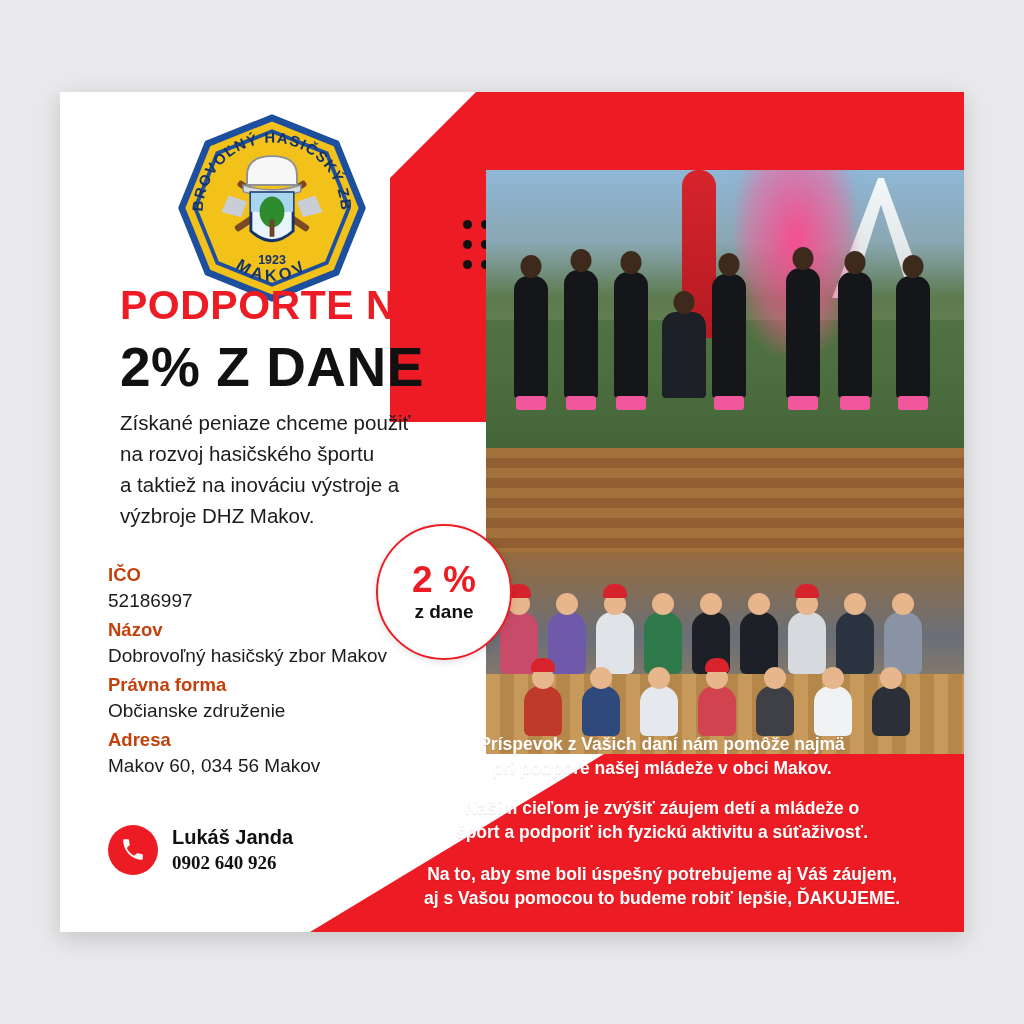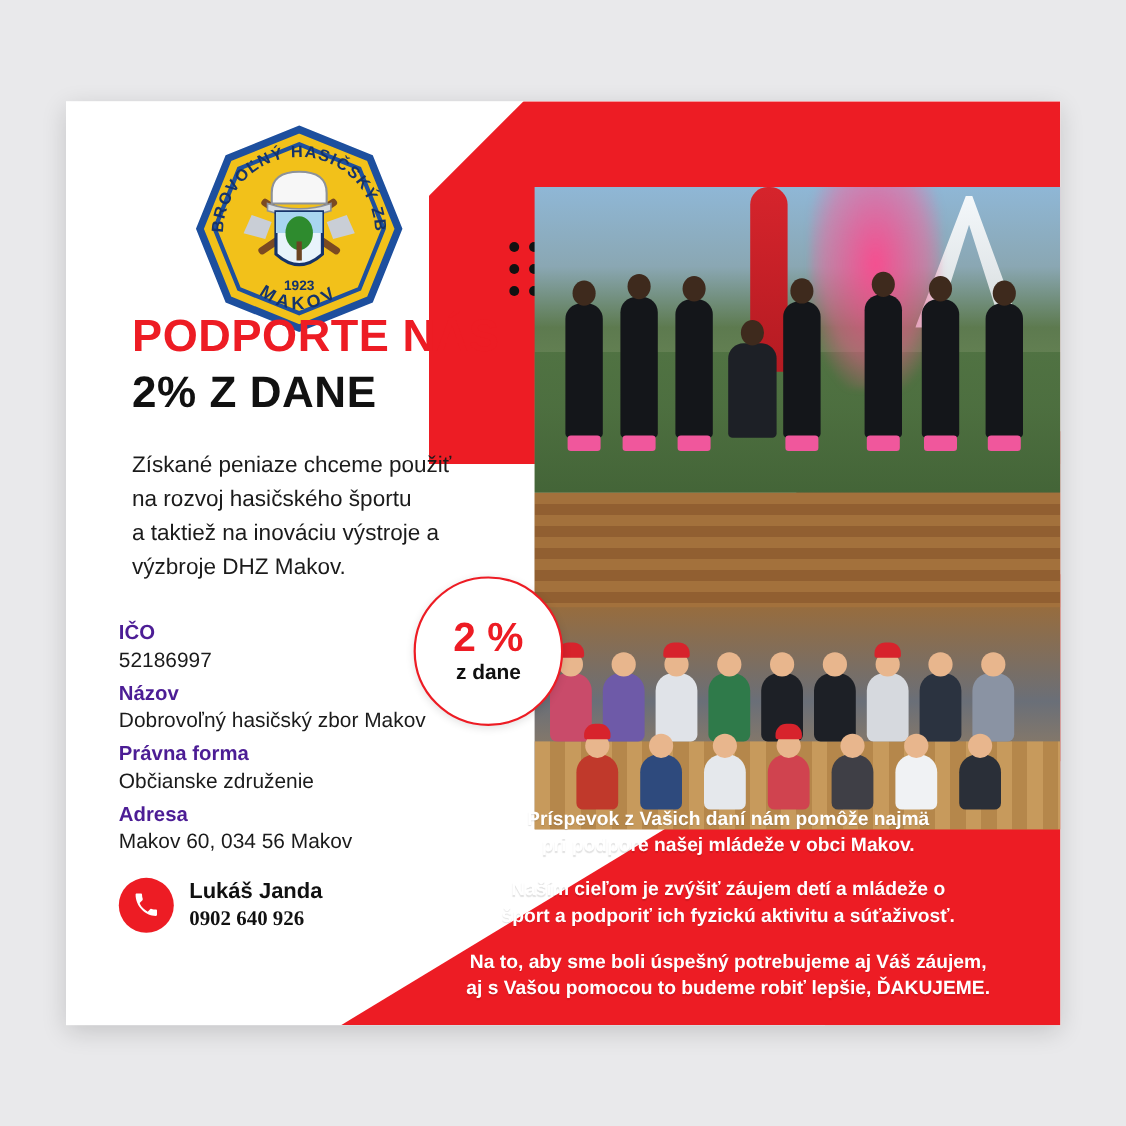--- a/index.html
+++ b/index.html
@@ -231,21 +231,21 @@
     top: 190px;
     font-size: 41px;
     font-weight: bold;
     color: #ed1c24;
     letter-spacing: .5px;
   }
   #heading-sub {
     position: absolute;
     left: 60px;
     top: 243px;
-    font-size: 40px;
+    font-size: 55px;
     font-weight: bold;
     color: #111;
     letter-spacing: .5px;
   }
   #intro {
     position: absolute;
     left: 60px;
     top: 315px;
     width: 330px;
     font-size: 20.5px;
@@ -256,21 +256,21 @@
   
   #details {
     position: absolute;
     left: 48px;
     top: 470px;
     width: 330px;
   }
   #details .lbl {
     font-size: 18.5px;
     font-weight: bold;
-    color: #4c1d95;
+    color: #c2410c;
     line-height: 25px;
   }
   #details .val {
     font-size: 19px;
     color: #1b1b1b;
     line-height: 27px;
     margin-bottom: 3px;
   }
 
   
@@ -300,21 +300,21 @@
     font-size: 19px;
     font-weight: bold;
     color: #111;
     line-height: 24px;
   }
 
   
   #contact {
     position: absolute;
     left: 48px;
-    top: 706px;
+    top: 733px;
     display: flex;
     align-items: center;
     gap: 14px;
     z-index: 6;
   }
   #contact .circle {
     width: 50px;
     height: 50px;
     border-radius: 50%;
     background: #ed1c24;

